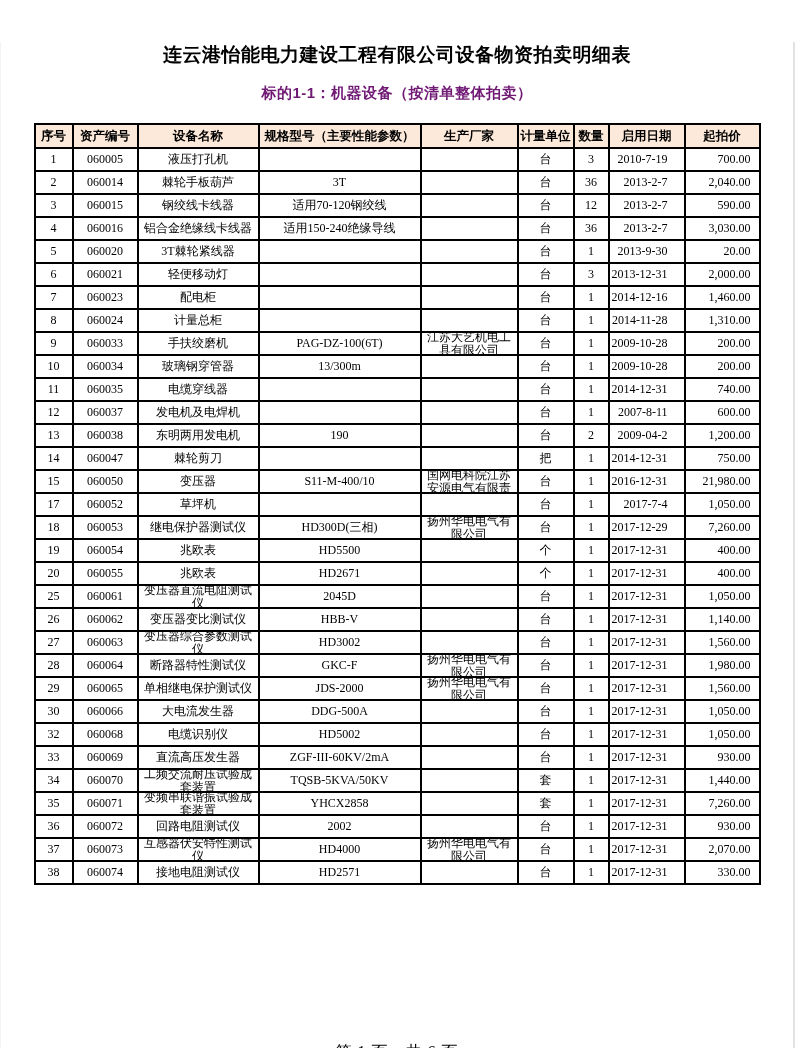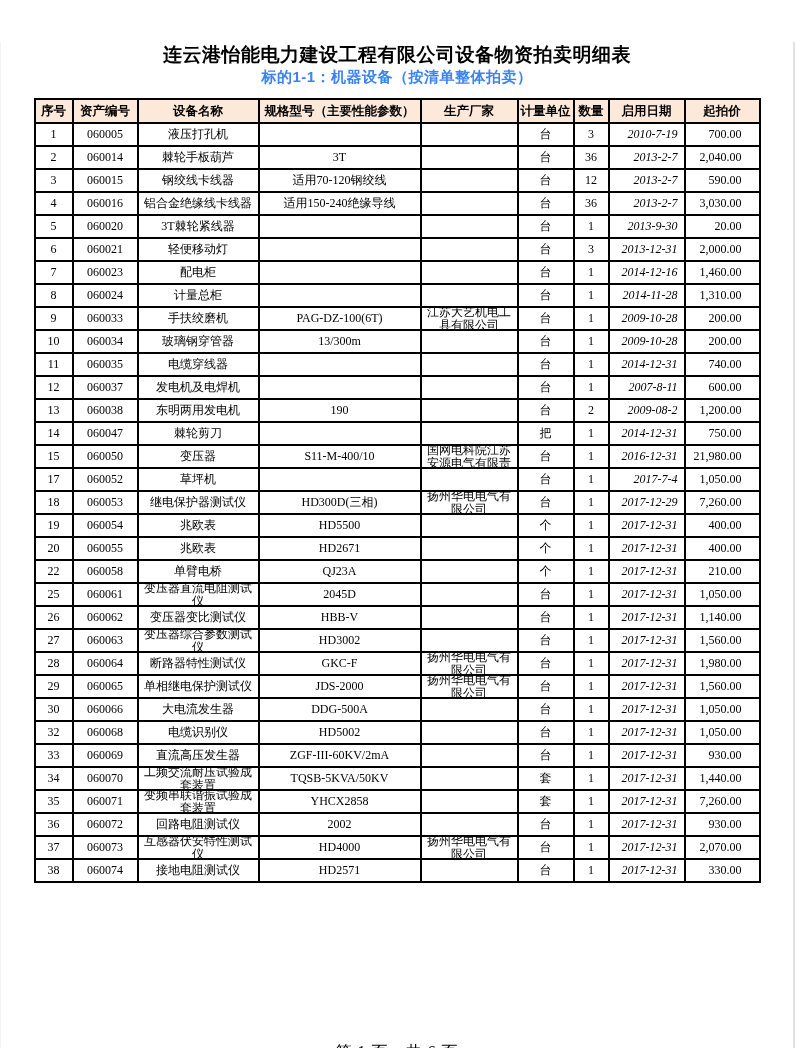--- a/index.html
+++ b/index.html
@@ -21,30 +21,30 @@
   .doc-title {
     margin-top: 42px;
     text-align: center;
     font-family: "Liberation Sans", "DejaVu Sans", sans-serif;
     font-weight: bold;
     font-size: 19px;
     letter-spacing: 0.5px;
     color: #000;
   }
   .doc-subtitle {
-    margin-top: 0;
+    margin-top: 16px;
     text-align: center;
     font-family: "Liberation Sans", "DejaVu Sans", sans-serif;
     font-weight: bold;
     font-size: 15px;
     letter-spacing: 0.5px;
-    color: #3b82f6;
+    color: #701a75;
   }
   table.equip {
-    margin: 11px auto 0 auto;
+    margin: 20px auto 0 auto;
     border-collapse: collapse;
     table-layout: fixed;
     width: 725px;
     border: 2px solid #000;
   }
   table.equip th, table.equip td {
     border: 2px solid #000;
     padding: 0;
     overflow: hidden;
     vertical-align: middle;
@@ -61,22 +61,22 @@
   .cw {
     height: 21px;
     overflow: hidden;
     display: flex;
     align-items: center;
     justify-content: center;
     text-align: center;
     line-height: 13px;
     word-break: break-all;
   }
-  td.col7 .cw { justify-content: flex-end; text-align: right; padding-right: 6px; font-style: italic; }
-  td.col8 .cw { justify-content: flex-end; text-align: right; padding-right: 17px; }
+  td.col7 .cw { justify-content: flex-end; text-align: right; padding-right: 16px; }
+  td.col8 .cw { justify-content: flex-end; text-align: right; padding-right: 8px; }
   .doc-footer {
     position: absolute;
     left: 0; right: 0;
     top: 1000px;
     text-align: center;
     font-size: 16px;
     letter-spacing: 1px;
     color: #000;
   }
 </style>
@@ -477,21 +477,21 @@
           <td class="col4">
             <div class="cw"></div>
           </td>
           <td class="col5">
             <div class="cw">台</div>
           </td>
           <td class="col6">
             <div class="cw">2</div>
           </td>
           <td class="col7">
-            <div class="cw">2009-08-2</div>
+            <div class="cw">2009-04-2</div>
           </td>
           <td class="col8">
             <div class="cw">1,200.00</div>
           </td>
         </tr>
         <tr>
           <td class="col0">
             <div class="cw">14</div>
           </td>
           <td class="col1">
@@ -655,49 +655,20 @@
             <div class="cw">个</div>
           </td>
           <td class="col6">
             <div class="cw">1</div>
           </td>
           <td class="col7">
             <div class="cw">2017-12-31</div>
           </td>
           <td class="col8">
             <div class="cw">400.00</div>
-          </td>
-        </tr>
-        <tr>
-          <td class="col0">
-            <div class="cw">22</div>
-          </td>
-          <td class="col1">
-            <div class="cw">060058</div>
-          </td>
-          <td class="col2">
-            <div class="cw">单臂电桥</div>
-          </td>
-          <td class="col3">
-            <div class="cw">QJ23A</div>
-          </td>
-          <td class="col4">
-            <div class="cw"></div>
-          </td>
-          <td class="col5">
-            <div class="cw">个</div>
-          </td>
-          <td class="col6">
-            <div class="cw">1</div>
-          </td>
-          <td class="col7">
-            <div class="cw">2017-12-31</div>
-          </td>
-          <td class="col8">
-            <div class="cw">210.00</div>
           </td>
         </tr>
         <tr>
           <td class="col0">
             <div class="cw">25</div>
           </td>
           <td class="col1">
             <div class="cw">060061</div>
           </td>
           <td class="col2">

